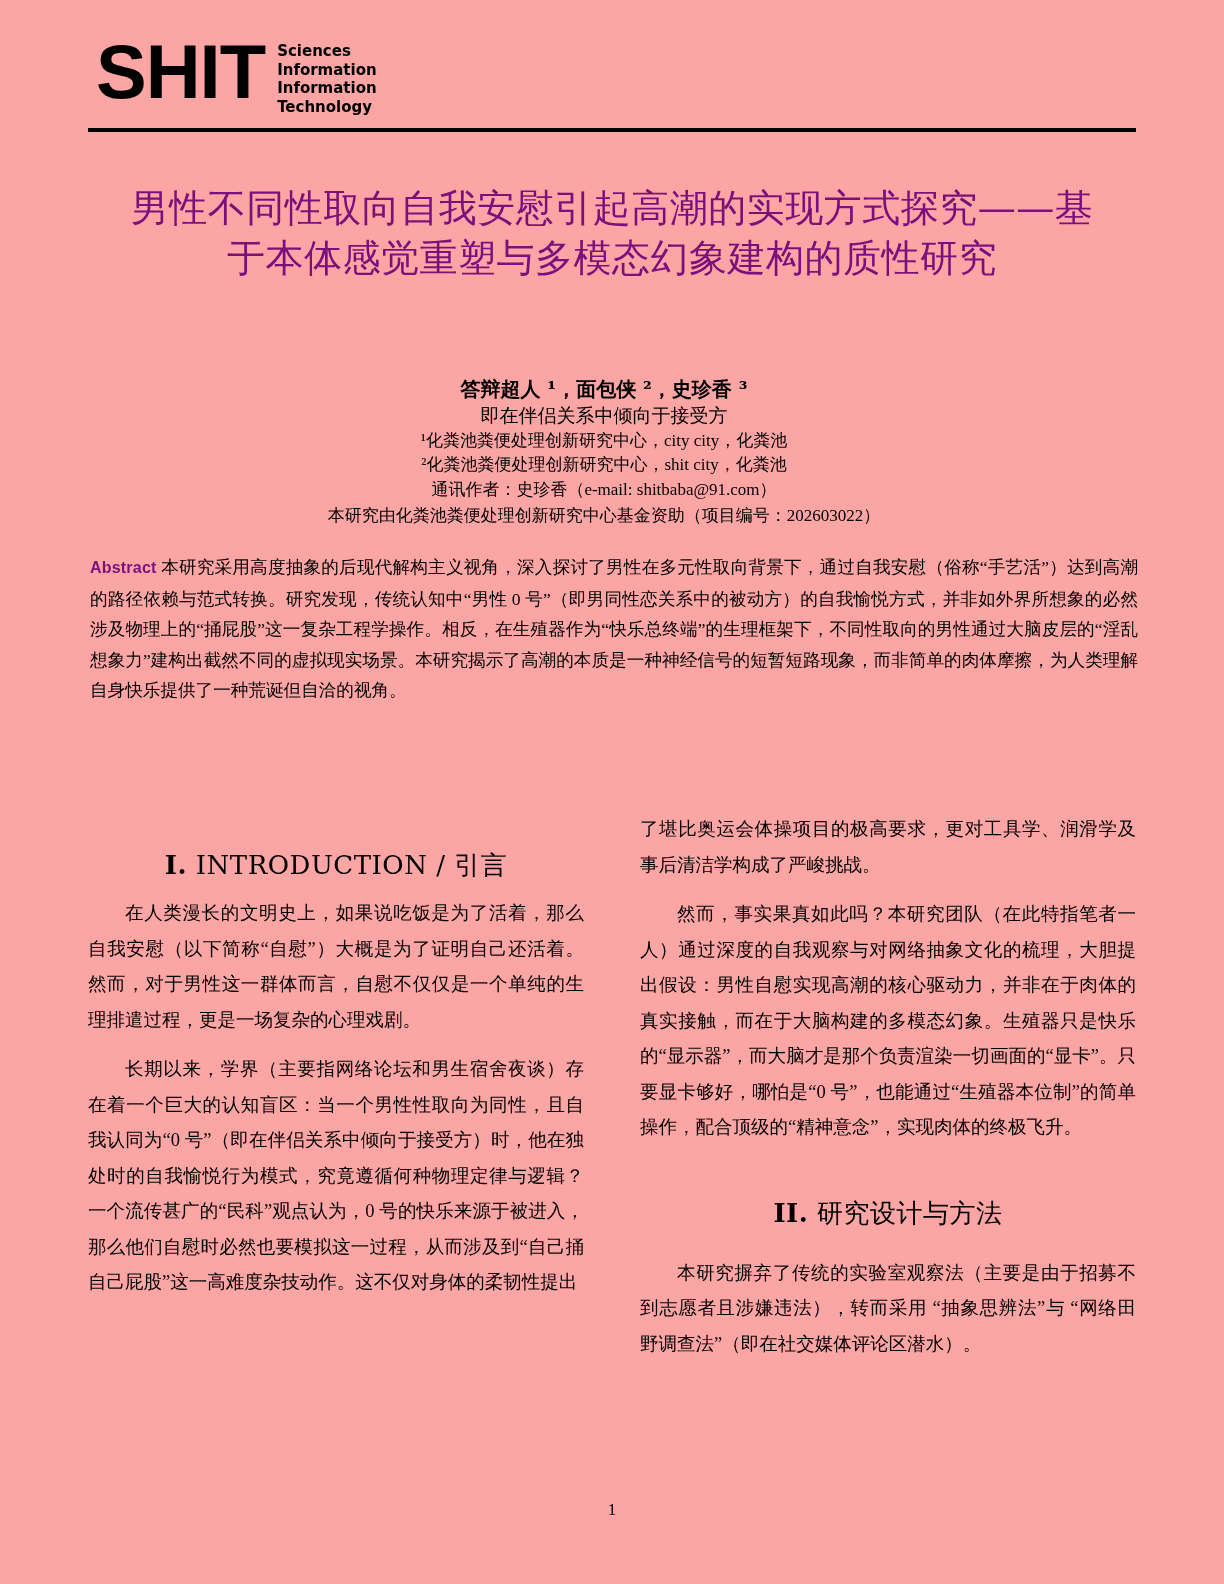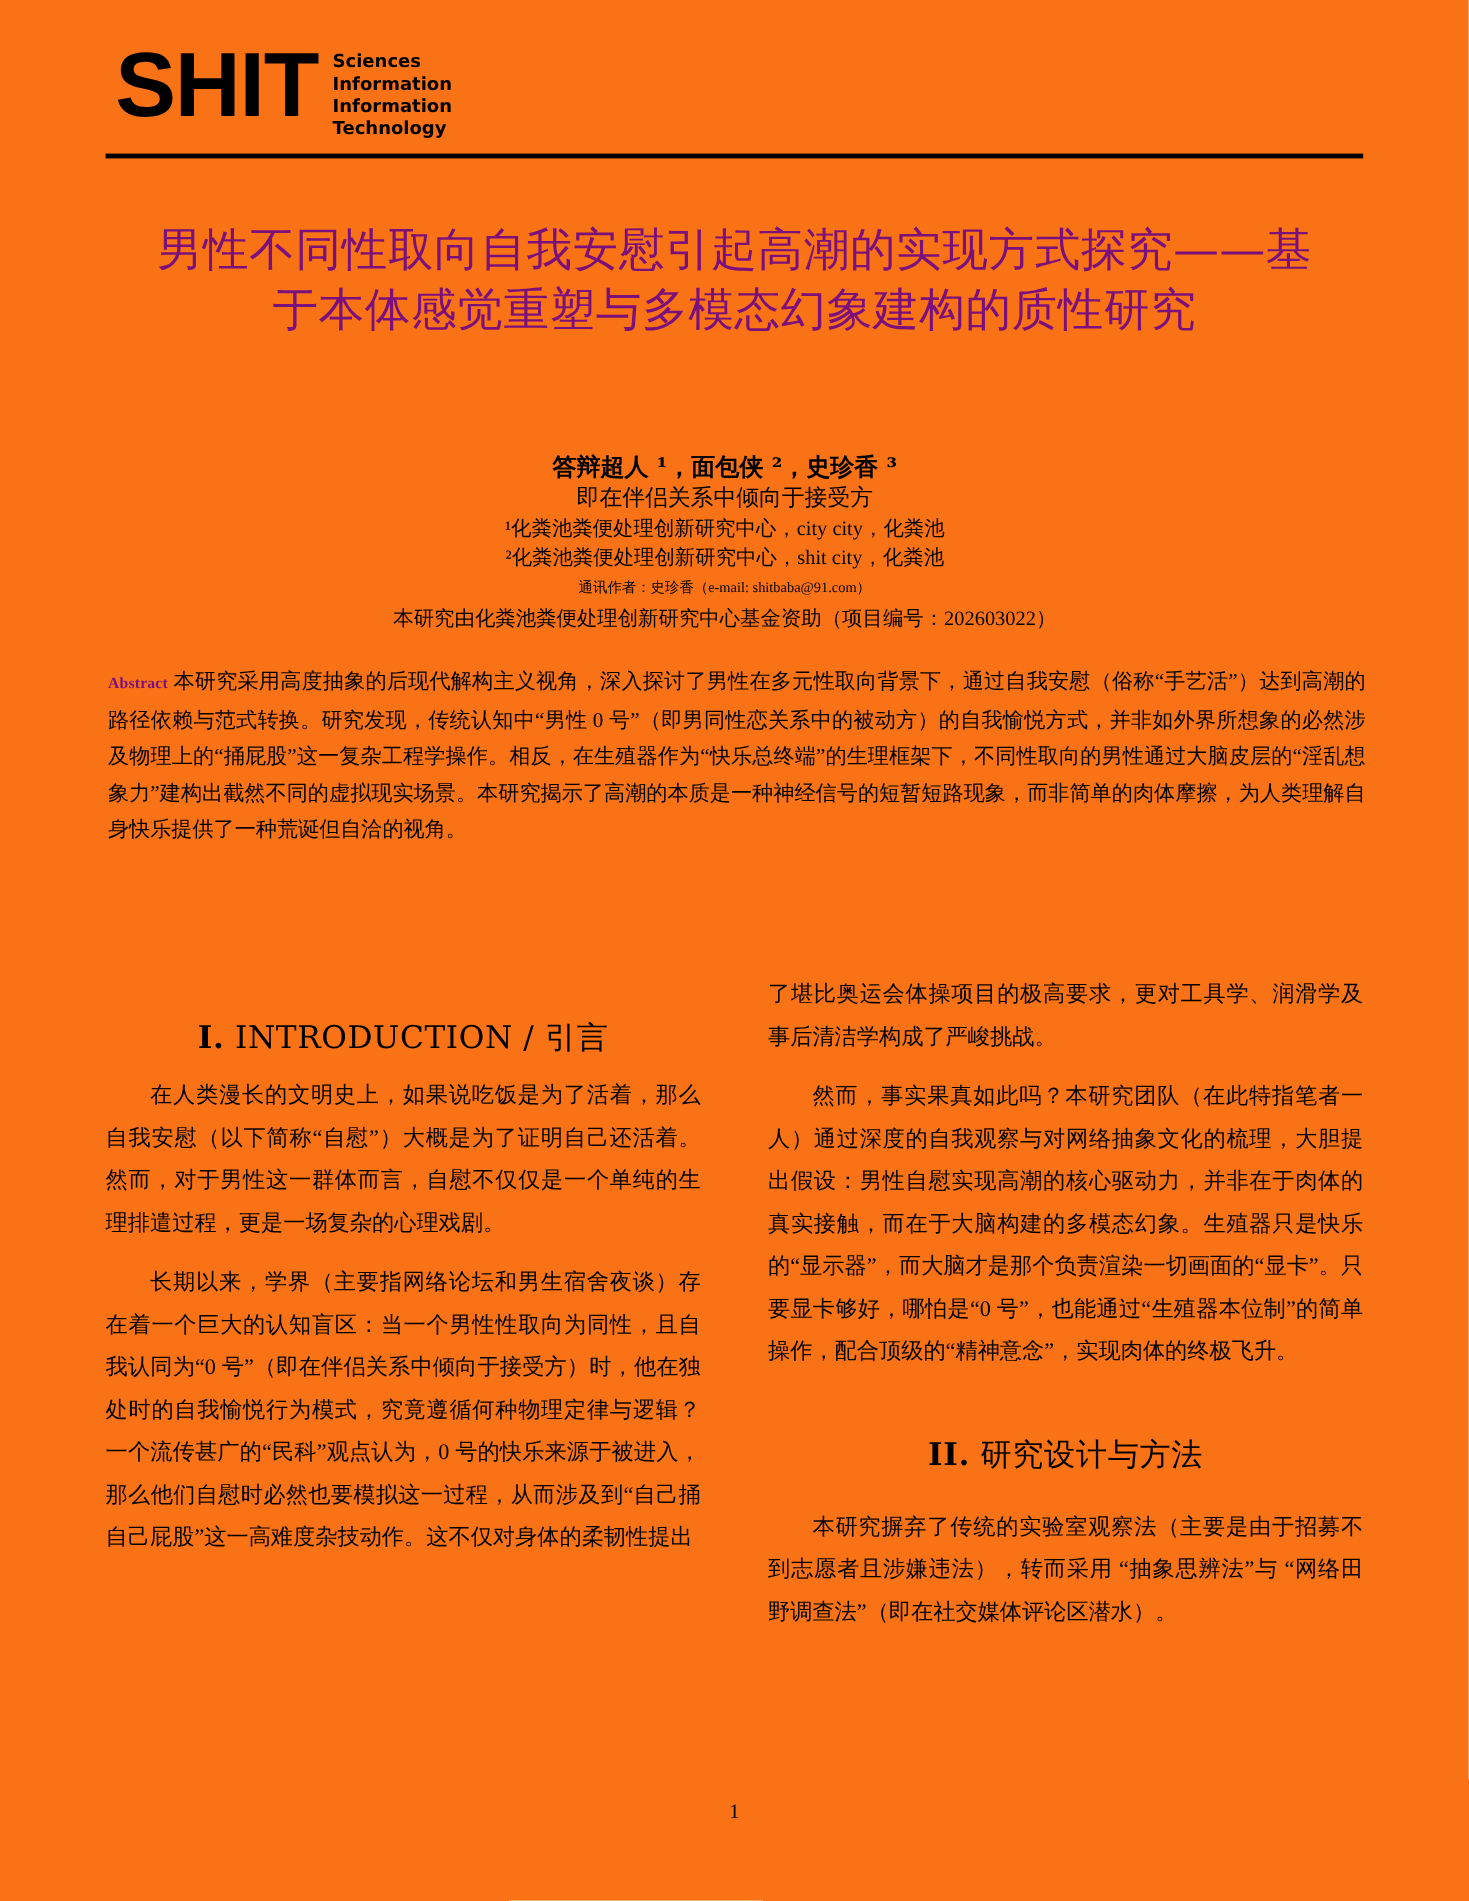--- a/index.html
+++ b/index.html
@@ -4,21 +4,21 @@
 <style>
   html, body {
     margin: 0;
     padding: 0;
     background: #ffffff;
   }
   .page {
     position: relative;
     width: 1224px;
     height: 1584px;
-    background: #f97316;
+    background: #fca5a5;
     box-sizing: border-box;
     padding: 0;
     overflow: hidden;
     font-family: "Liberation Serif", "DejaVu Serif", serif;
     color: #000000;
   }
 
   
   .masthead {
     position: absolute;
@@ -116,21 +116,21 @@
     font-size: 19px;
     line-height: 27px;
     color: #000;
   }
   .affil {
     font-size: 17px;
     line-height: 24px;
     color: #000;
   }
   .corresponding {
-    font-size: 12px;
+    font-size: 17px;
     line-height: 25px;
   }
   .funding {
     font-size: 17px;
     line-height: 25px;
     margin-top: 1px;
   }
 
   
   .abstract {
@@ -138,24 +138,24 @@
     left: 90px;
     right: 86px;
     top: 552px;
     font-size: 17.6px;
     line-height: 30.5px;
     text-align: justify;
     text-justify: inter-character;
     color: #000;
   }
   .kw-head {
-    font-family: Liberation Serif, serif;
+    font-family: Liberation Sans, sans-serif;
     font-weight: 700;
     color: #7b0f7b;
-    font-size: 13px;
+    font-size: 16px;
     letter-spacing: 0.2px;
   }
   .index-terms {
     position: absolute;
     left: 90px;
     right: 86px;
     top: 738px;
     font-size: 17.6px;
     line-height: 30px;
     color: #000;

